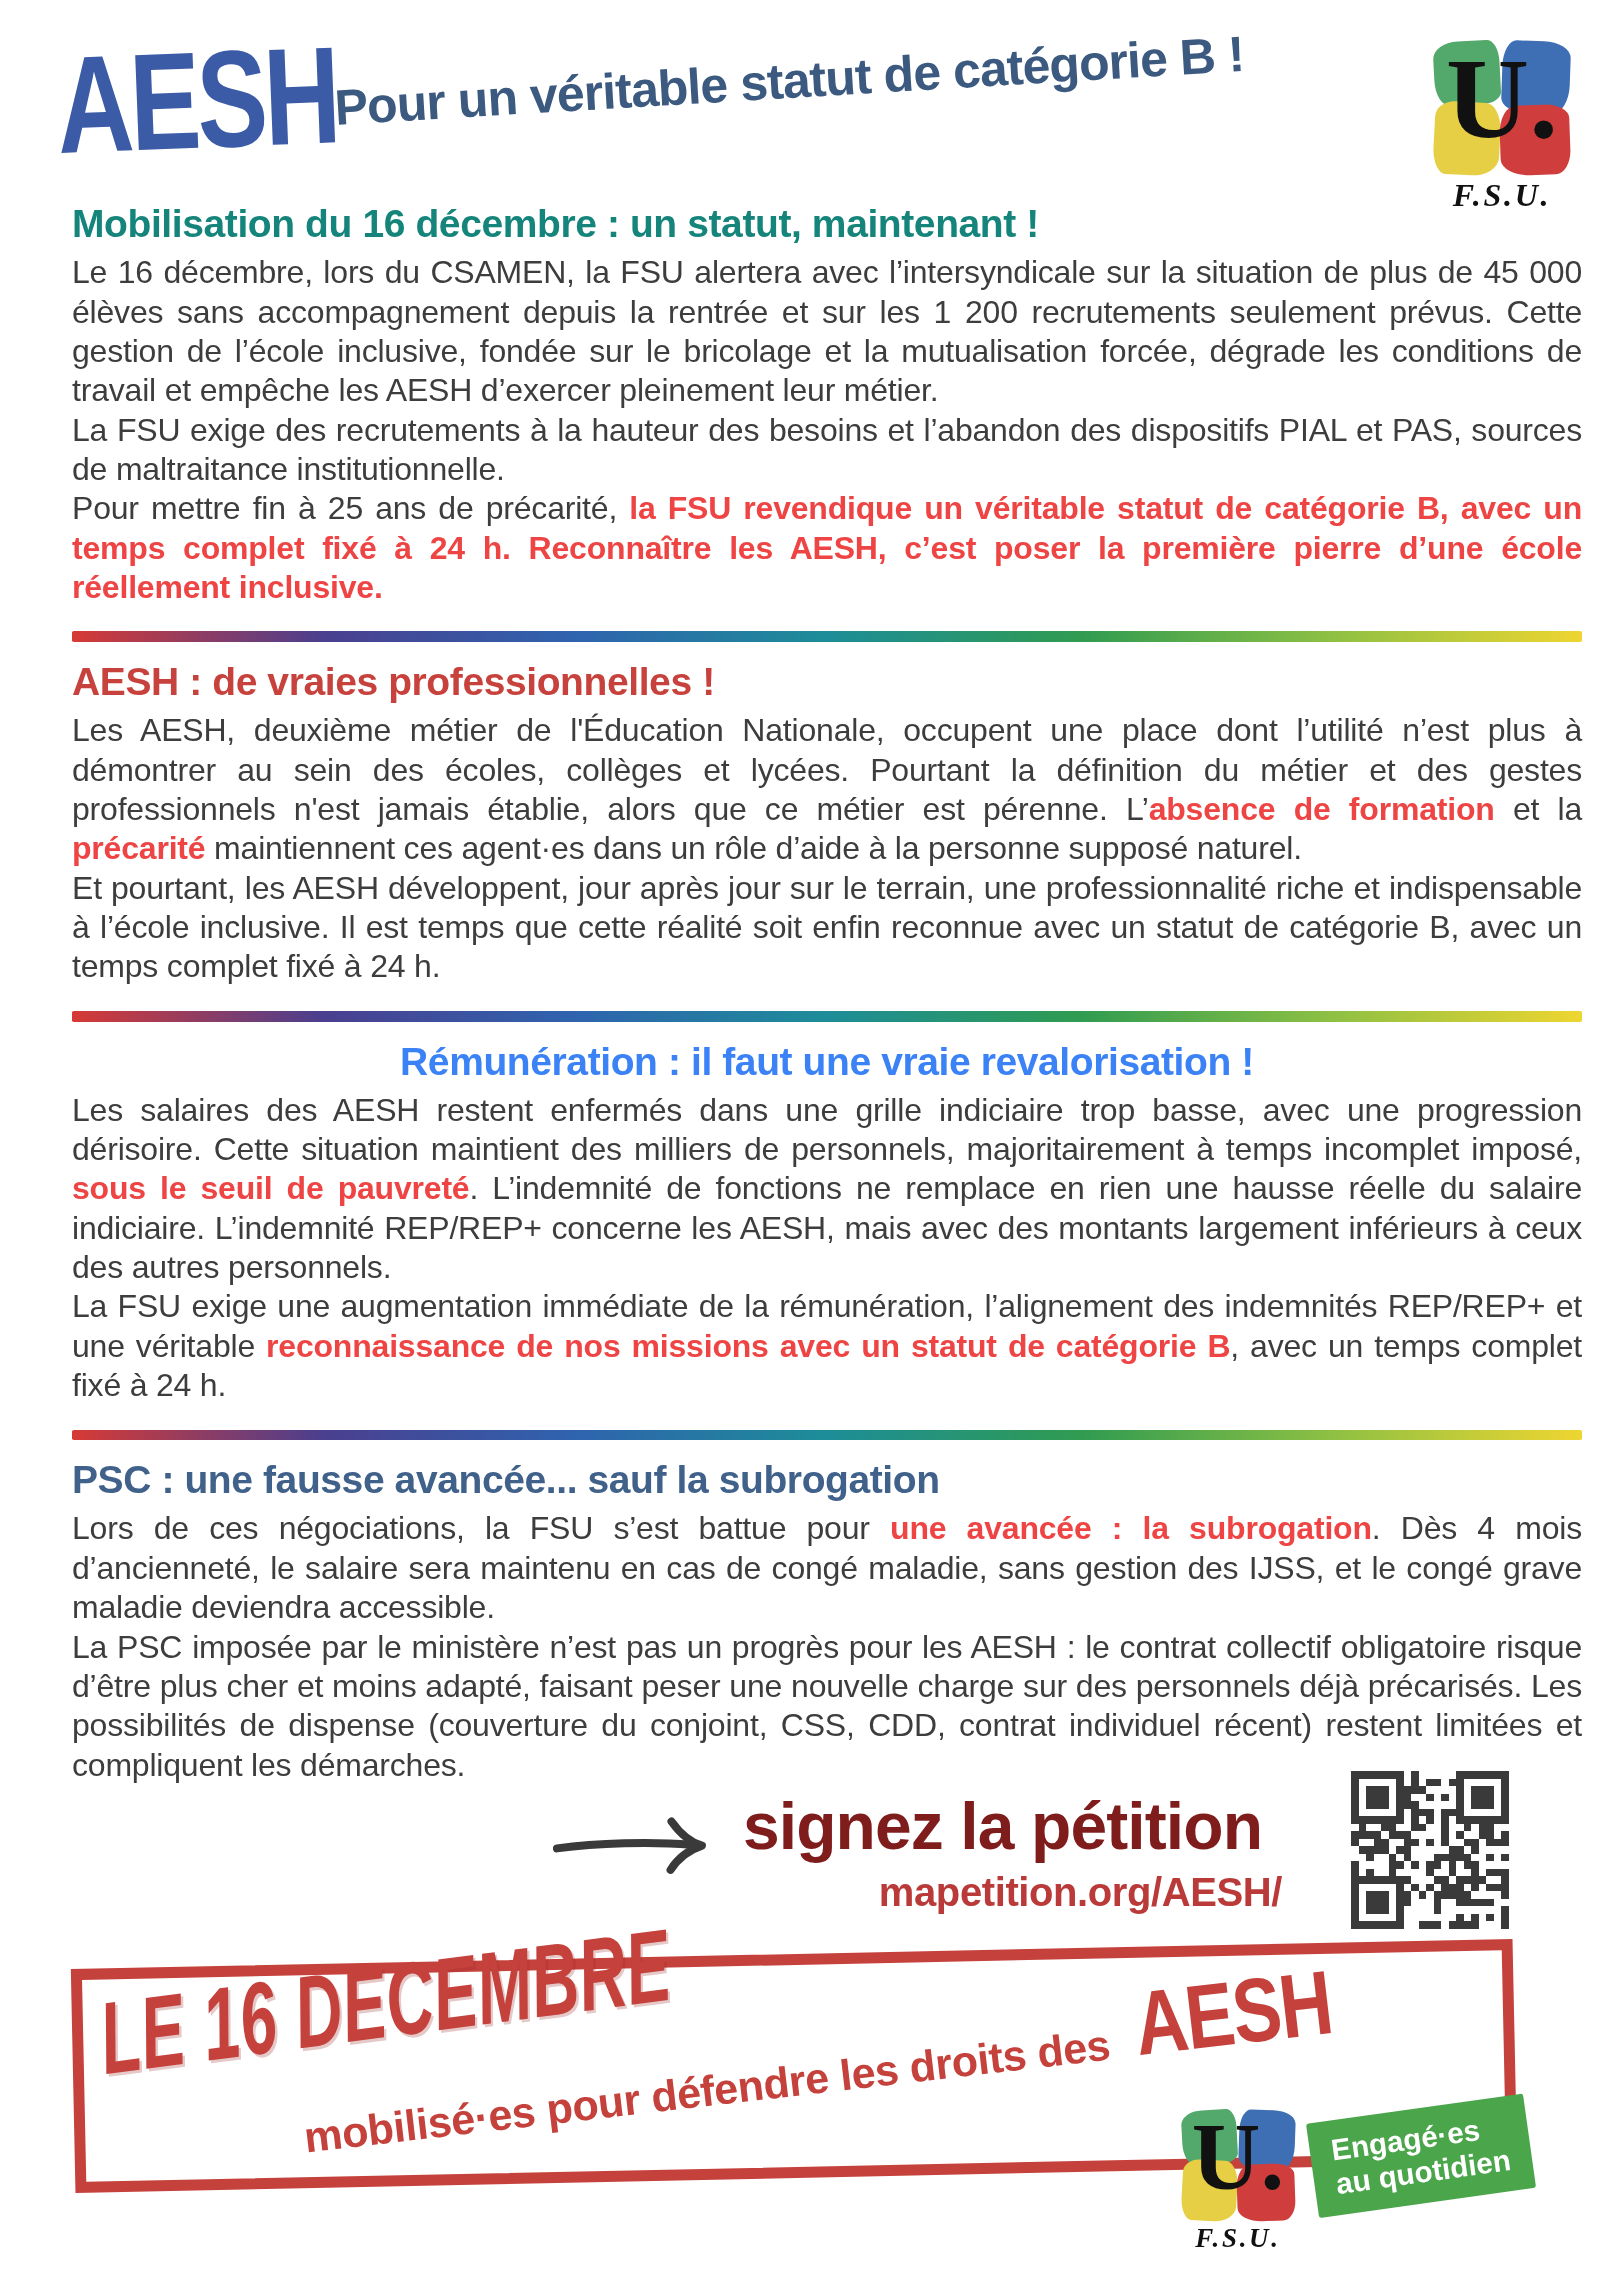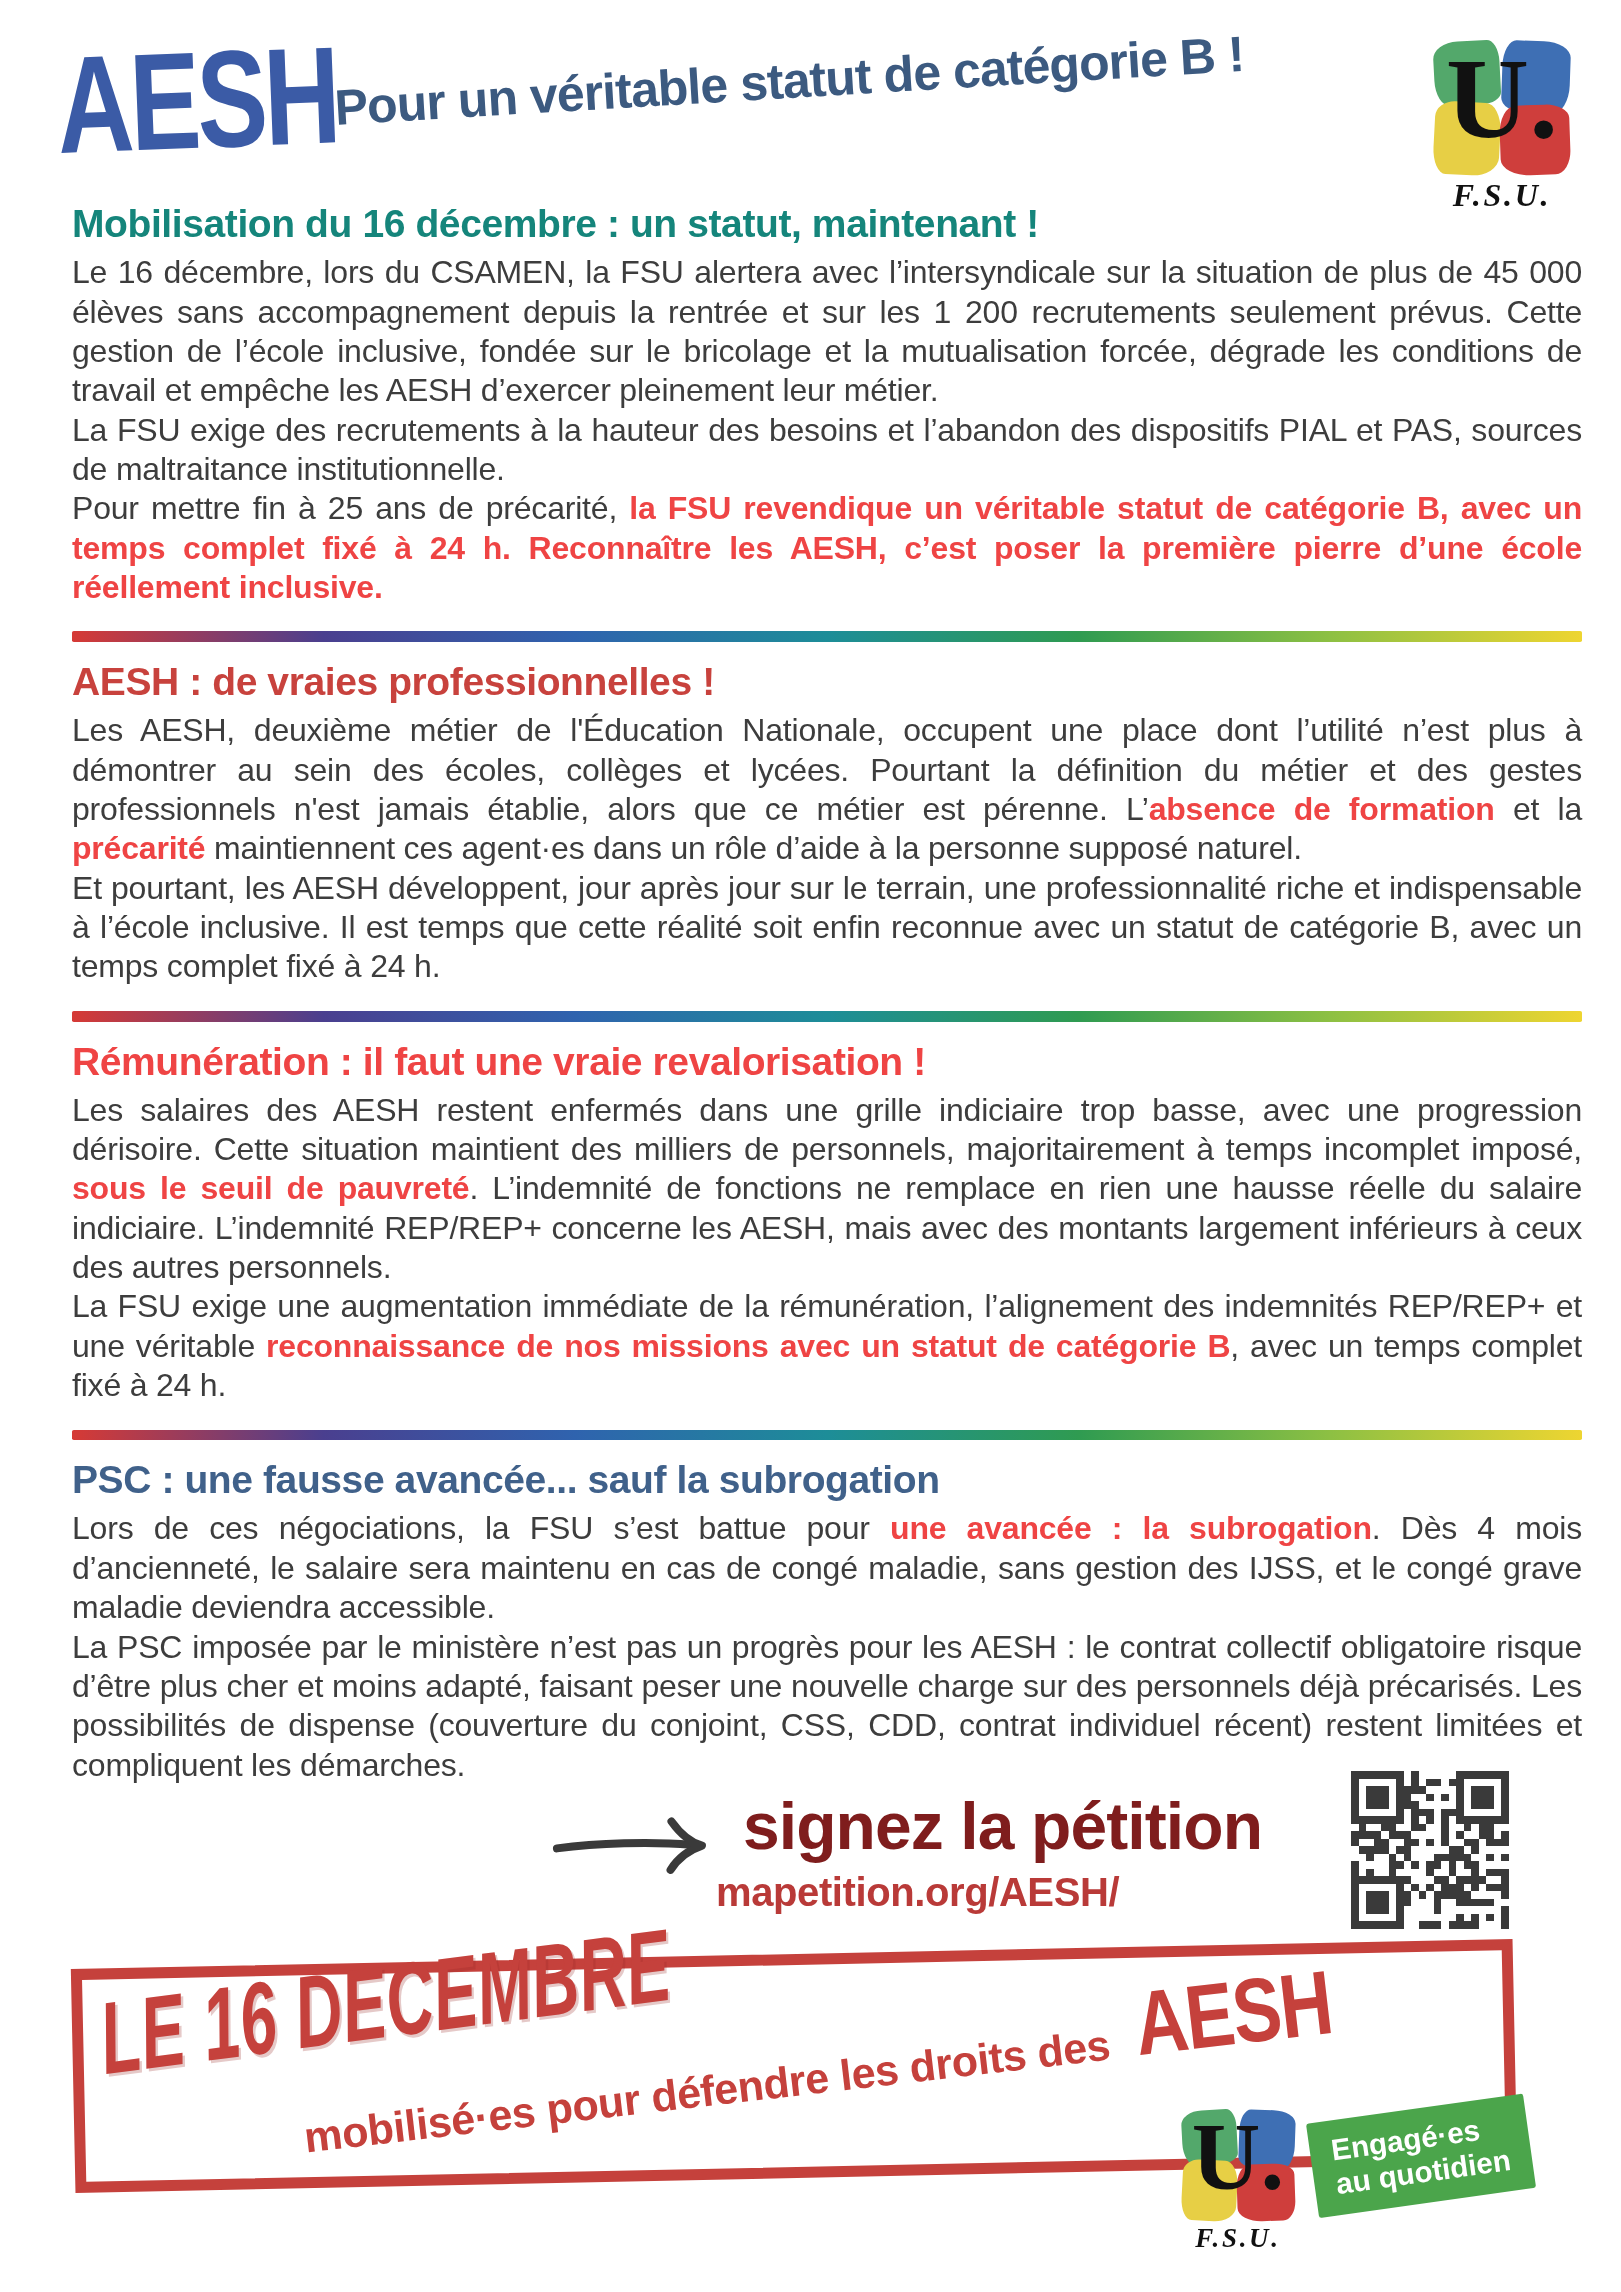--- a/index.html
+++ b/index.html
@@ -39,21 +39,21 @@
   .body-p{font-size:32px;line-height:1.23;text-align:justify;margin:0;color:#3d3d3d;letter-spacing:-0.2px;}
   .body-p .b{font-weight:bold;color:#ef4444;}
   .rainbow{height:10.7px;margin:24px 0 18px 0;border-radius:1.8px;}
   
   .arrow-wrap{position:absolute;left:548px;top:1809px;width:179px;height:72px;}
   .cta{
     position:absolute;left:716px;top:1788px;width:573px;text-align:center;
     font-size:66px;font-weight:bold;letter-spacing:-0.9px;white-space:nowrap;
   }
   .cta-url{
-    position:absolute;left:716px;top:1870px;width:566px;text-align:left;
+    position:absolute;left:716px;top:1870px;width:566px;text-align:right;
     font-size:40px;font-weight:bold;letter-spacing:-0.4px;
   }
   .qr{position:absolute;left:1351px;top:1771px;width:158px;height:158px;}
   .qr svg{width:100%;height:100%;}
   
   .banner-box{
     position:absolute;left:73px;top:1954px;width:1420px;height:202px;
     border:11.6px solid #c5413c;transform:rotate(-1.2deg);transform-origin:center;z-index:1;background:#fff;
   }
   .banner-line1{
@@ -95,21 +95,21 @@
 <div class="sections">
     <h2 class="sec-h" style="color: rgb(21, 133, 123);">Mobilisation du 16 décembre : un statut, maintenant !</h2>
     <p class="body-p"><span>Le 16 décembre, lors du CSAMEN, la FSU alertera avec l’intersyndicale sur la situation de plus de 45 000 élèves sans accompagnement depuis la rentrée et sur les 1 200 recrutements seulement prévus. Cette gestion de l’école inclusive, fondée sur le bricolage et la mutualisation forcée, dégrade les conditions de travail et empêche les AESH d’exercer pleinement leur métier.</span></p>
     <p class="body-p"><span>La FSU exige des recrutements à la hauteur des besoins et l’abandon des dispositifs PIAL et PAS, sources de maltraitance institutionnelle.</span></p>
     <p class="body-p"><span>Pour mettre fin à 25 ans de précarité, </span><span class="b">la FSU revendique un véritable statut de catégorie B, avec un temps complet fixé à 24 h. Reconnaître les AESH, c’est poser la première pierre d’une école réellement inclusive.</span></p>
     <div class="rainbow" style="background: linear-gradient(90deg, rgb(214, 58, 53), rgb(74, 63, 143), rgb(47, 99, 174), rgb(29, 141, 152), rgb(47, 155, 81), rgb(141, 192, 67), rgb(238, 213, 49));"></div>
     <h2 class="sec-h" style="color: rgb(200, 66, 61);">AESH : de vraies professionnelles !</h2>
     <p class="body-p"><span>Les AESH, deuxième métier de l'Éducation Nationale, occupent une place dont l’utilité n’est plus à démontrer au sein des écoles, collèges et lycées. Pourtant la définition du métier et des gestes professionnels n'est jamais établie, alors que ce métier est pérenne. L’</span><span class="b">absence de formation</span><span> et la </span><span class="b">précarité</span><span> maintiennent ces agent·es dans un rôle d’aide à la personne supposé naturel.</span></p>
     <p class="body-p"><span>Et pourtant, les AESH développent, jour après jour sur le terrain, une professionnalité riche et indispensable à l’école inclusive. Il est temps que cette réalité soit enfin reconnue avec un statut de catégorie B, avec un temps complet fixé à 24 h.</span></p>
     <div class="rainbow" style="background: linear-gradient(90deg, rgb(214, 58, 53), rgb(74, 63, 143), rgb(47, 99, 174), rgb(29, 141, 152), rgb(47, 155, 81), rgb(141, 192, 67), rgb(238, 213, 49));"></div>
-    <h2 class="sec-h" style="color: #ef4444;">Rémunération : il faut une vraie revalorisation !</h2>
+    <h2 class="sec-h" style="color: #3b82f6; text-align: center;">Rémunération : il faut une vraie revalorisation !</h2>
     <p class="body-p"><span>Les salaires des AESH restent enfermés dans une grille indiciaire trop basse, avec une progression dérisoire. Cette situation maintient des milliers de personnels, majoritairement à temps incomplet imposé, </span><span class="b">sous le seuil de pauvreté</span><span>. L’indemnité de fonctions ne remplace en rien une hausse réelle du salaire indiciaire. L’indemnité REP/REP+ concerne les AESH, mais avec des montants largement inférieurs à ceux des autres personnels.</span></p>
     <p class="body-p"><span>La FSU exige une augmentation immédiate de la rémunération, l’alignement des indemnités REP/REP+ et une véritable </span><span class="b">reconnaissance de nos missions avec un statut de catégorie B</span><span>, avec un temps complet fixé à 24 h.</span></p>
     <div class="rainbow" style="background: linear-gradient(90deg, rgb(214, 58, 53), rgb(74, 63, 143), rgb(47, 99, 174), rgb(29, 141, 152), rgb(47, 155, 81), rgb(141, 192, 67), rgb(238, 213, 49));"></div>
     <h2 class="sec-h" style="color: rgb(64, 97, 138);">PSC : une fausse avancée... sauf la subrogation</h2>
     <p class="body-p"><span>Lors de ces négociations, la FSU s’est battue pour </span><span class="b">une avancée : la subrogation</span><span>. Dès 4 mois d’ancienneté, le salaire sera maintenu en cas de congé maladie, sans gestion des IJSS, et le congé grave maladie deviendra accessible.</span></p>
     <p class="body-p"><span>La PSC imposée par le ministère n’est pas un progrès pour les AESH : le contrat collectif obligatoire risque d’être plus cher et moins adapté, faisant peser une nouvelle charge sur des personnels déjà précarisés. Les possibilités de dispense (couverture du conjoint, CSS, CDD, contrat individuel récent) restent limitées et compliquent les démarches.</span></p>
   </div>
 
 <div class="arrow-wrap">
   <svg viewBox="0 0 200 80">

